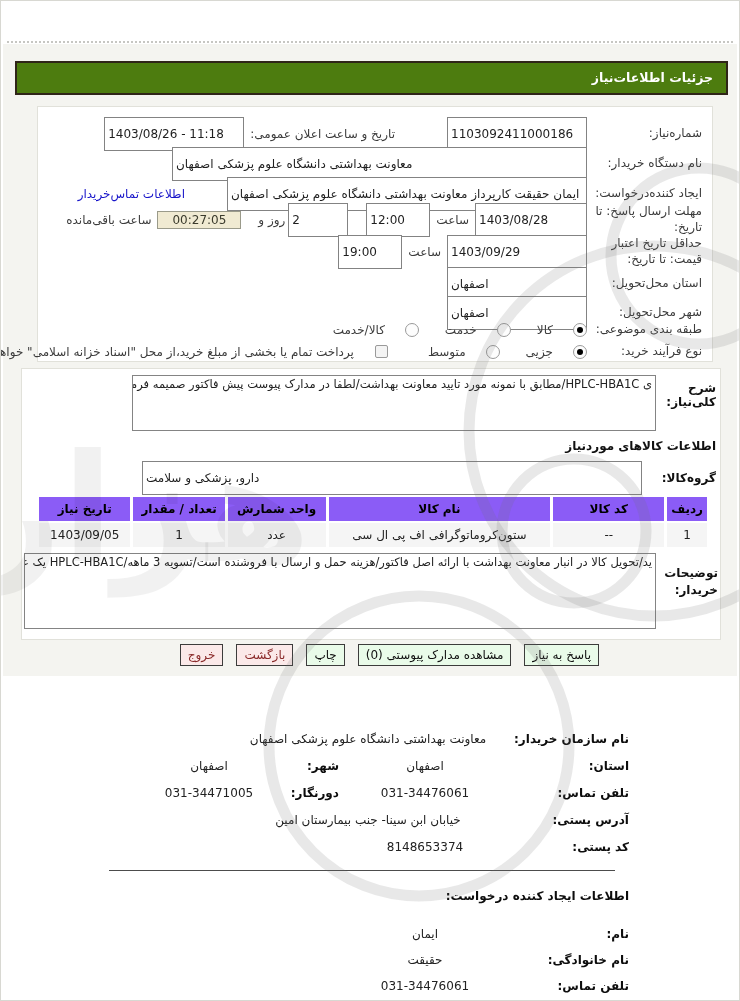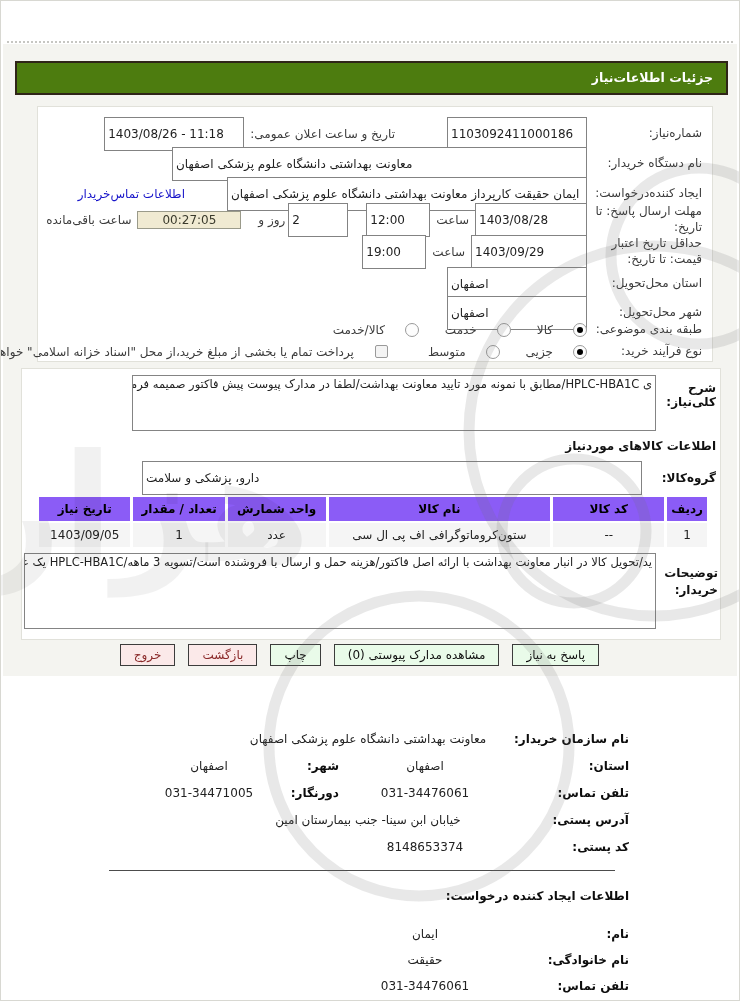--- a/index.html
+++ b/index.html
@@ -22,21 +22,21 @@
 
   .frow{position:absolute;right:10px;left:8px;display:flex;align-items:center;
         font-size:12px;color:#3c3c3c;}
   .flabel{flex:0 0 115px;line-height:1.3;}
   .inp{border:1px solid #838383;background:#fff;height:20px;font:12px "DejaVu Sans",sans-serif;
        text-align:left;box-sizing:border-box;padding:16px 3px;color:#1e1e1e;}
   .inp.ltr{direction:ltr;}
   .minilab{margin:0 6px;white-space:nowrap;}
   .link{color:#1714c9;font-size:12px;cursor:pointer;margin-right:42px;white-space:nowrap;}
   .countdown{background:#f0ead2;border:1px solid #9a9a8a;color:#3a3a2c;font-size:12px;
-             padding:1px 24px;direction:ltr;margin-right:14px;}
+             padding:1px 14px;direction:ltr;margin-right:14px;}
   .dayslbl{width:24px;line-height:1.05;margin-right:3px;}
 
   .rdo{display:inline-block;width:12px;height:12px;border:1px solid #9a9a9a;border-radius:50%;
        background:#fdfdfd;margin-left:4px;position:relative;flex:0 0 auto;}
   .rdo.checked::after{content:"";position:absolute;top:3px;left:3px;width:6px;height:6px;
        border-radius:50%;background:#000;}
   .chk{display:inline-block;width:11px;height:11px;border:1px solid #9a9a9a;border-radius:2px;
        background:#f4f4f4;margin-left:5px;flex:0 0 auto;}
   .opt{display:flex;align-items:center;margin-left:26px;white-space:nowrap;gap:16px;}
 
@@ -52,21 +52,21 @@
   .box-notes{position:absolute;top:184px;right:64px;width:632px;height:76px;border:1px solid #848484;
              background:#fff;font-size:11.5px;color:#222;padding:1px 3px;box-sizing:border-box;
              overflow:hidden;white-space:nowrap;}
 
   table.goods{position:absolute;top:126px;right:10px;width:674px;border-collapse:separate;
               border-spacing:3px 2px;font-size:12px;}
   table.goods th{background:#8b5cf6;color:#000;font-weight:bold;height:22px;padding:1px 4px;}
   table.goods td{background:#f5f5f5;color:#222;text-align:center;height:22px;padding:1px 4px;}
 
   .btnrow{position:absolute;top:643px;right:140px;display:flex;gap:13px;}
-  .btn{height:22px;padding:0 13px;font:12px "DejaVu Sans",sans-serif;border:1px solid #3c3c3c;
+  .btn{height:22px;padding:0 7px;font:12px "DejaVu Sans",sans-serif;border:1px solid #3c3c3c;
        white-space:nowrap;cursor:pointer;}
   .btn.green{background:#e9fbe9;color:#101010;}
   .btn.pink{background:#fbe9e9;color:#8b2b2b;}
 
   .contact{position:absolute;top:731px;right:110px;width:524px;font-size:12px;color:#222;}
   .c-row{display:flex;align-items:center;margin-bottom:13px;}
   .c-label{flex:0 0 118px;font-weight:bold;color:#0d0d0d;}
   .c-val{flex:0 0 172px;text-align:center;}
   .c-val.wide{flex:0 0 286px;}
   .c-label2{flex:0 0 64px;font-weight:bold;color:#0d0d0d;}
@@ -113,21 +113,21 @@
       <span class="minilab">ساعت</span>
       <input class="inp ltr" style="width: 64px;" readonly="" value="12:00">
       <input class="inp ltr" style="width: 60px; height: 26px; margin-right: 18px;" readonly="" value="2">
       <span class="minilab dayslbl">روز و</span>
       <span class="countdown">00:27:05</span>
       <span class="minilab">ساعت باقی‌مانده</span>
     </div>
 
     <div class="frow" style="top:128px;">
       <span class="flabel">حداقل تاریخ اعتبار قیمت: تا تاریخ:</span>
-      <input class="inp ltr" style="width: 116px;" readonly="" value="1403/09/29">
+      <input class="inp ltr" style="width: 140px;" readonly="" value="1403/09/29">
       <span class="minilab">ساعت</span>
       <input class="inp ltr" style="width: 64px;" readonly="" value="19:00">
     </div>
 
     <div class="frow" style="top:160px;">
       <span class="flabel">استان محل‌تحویل:</span>
       <input class="inp" style="width: 140px;" readonly="" value="اصفهان">
     </div>
 
     <div class="frow" style="top:189px;">

